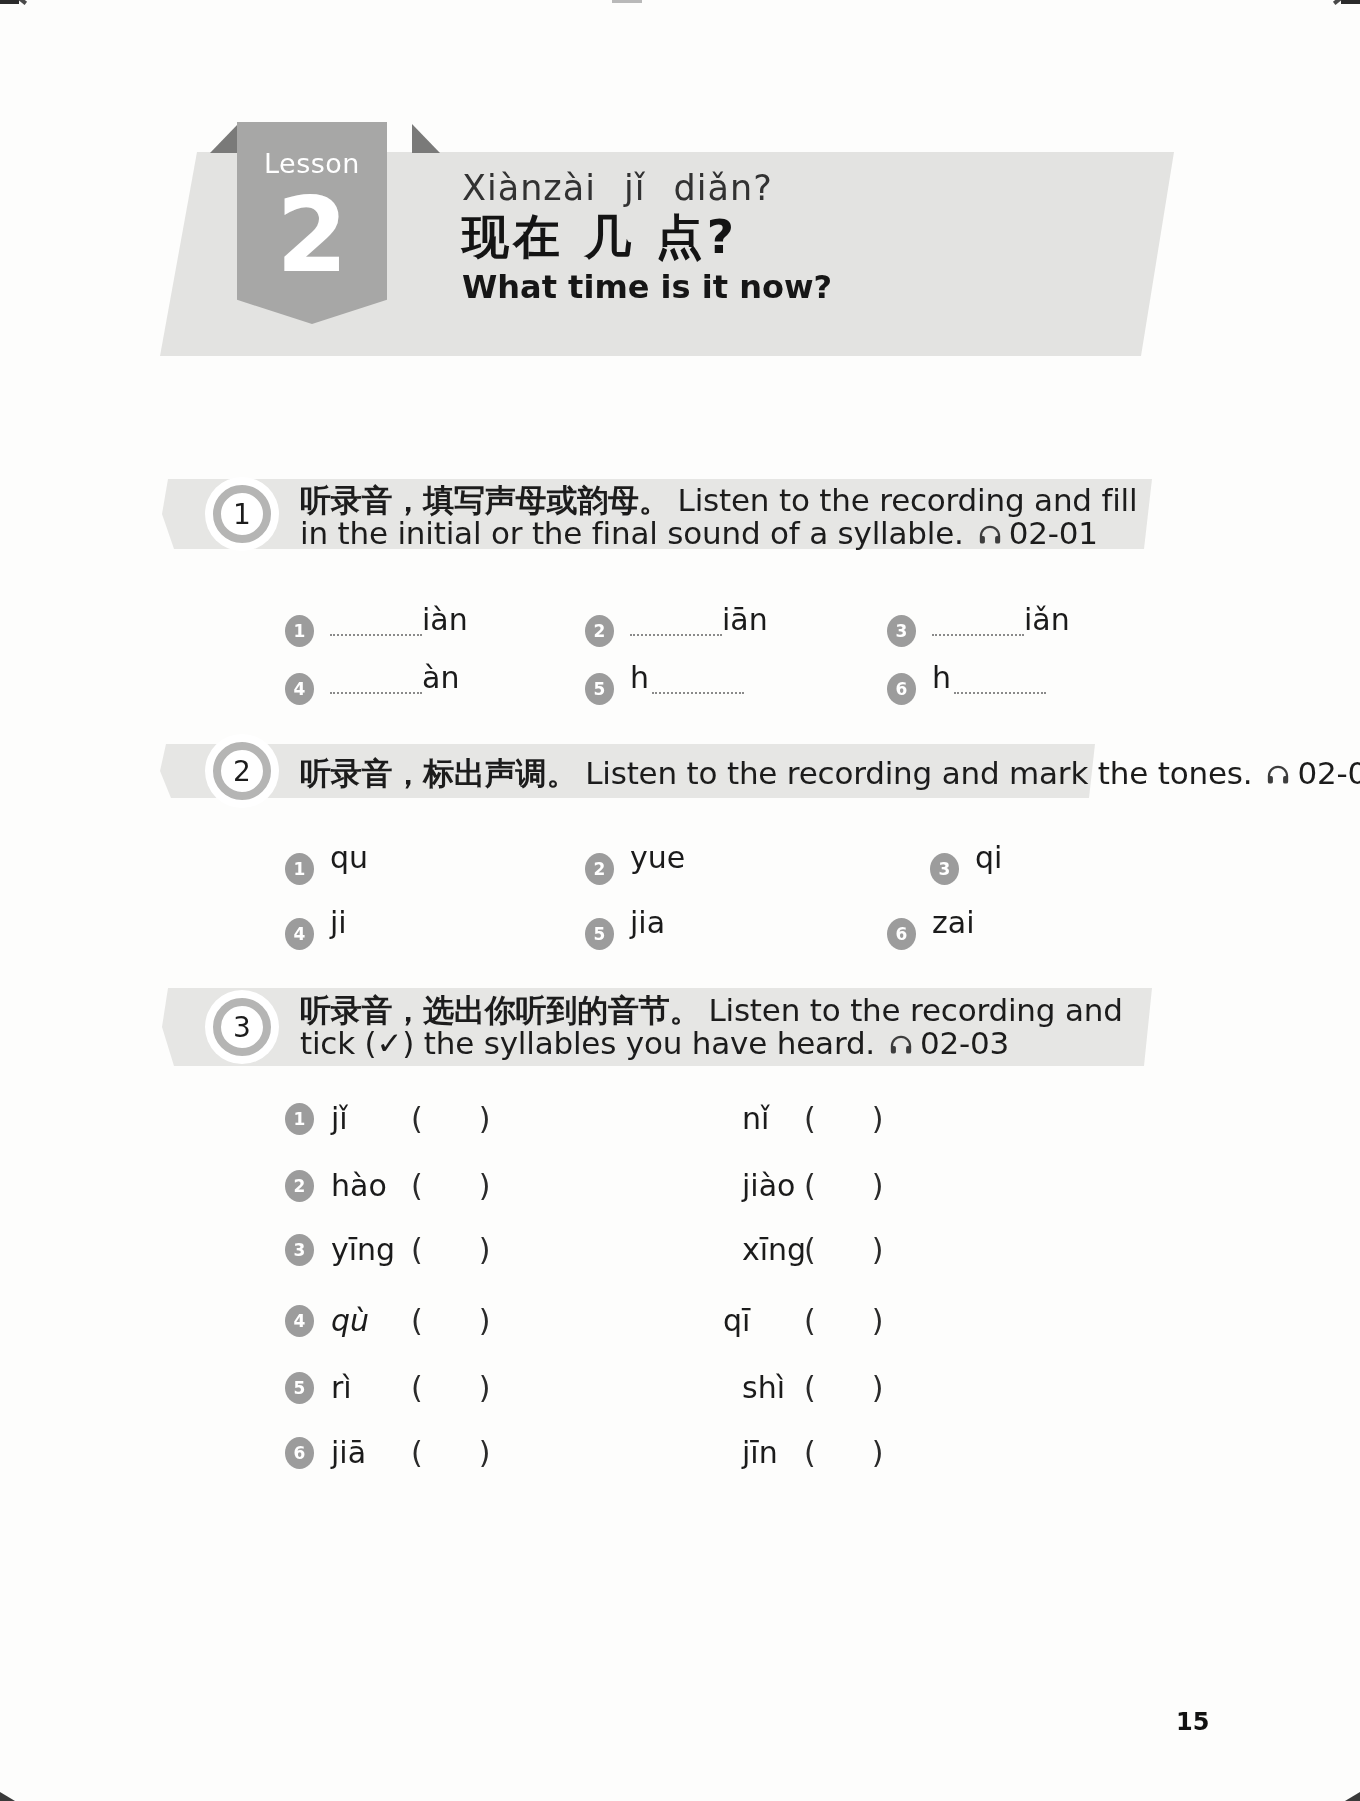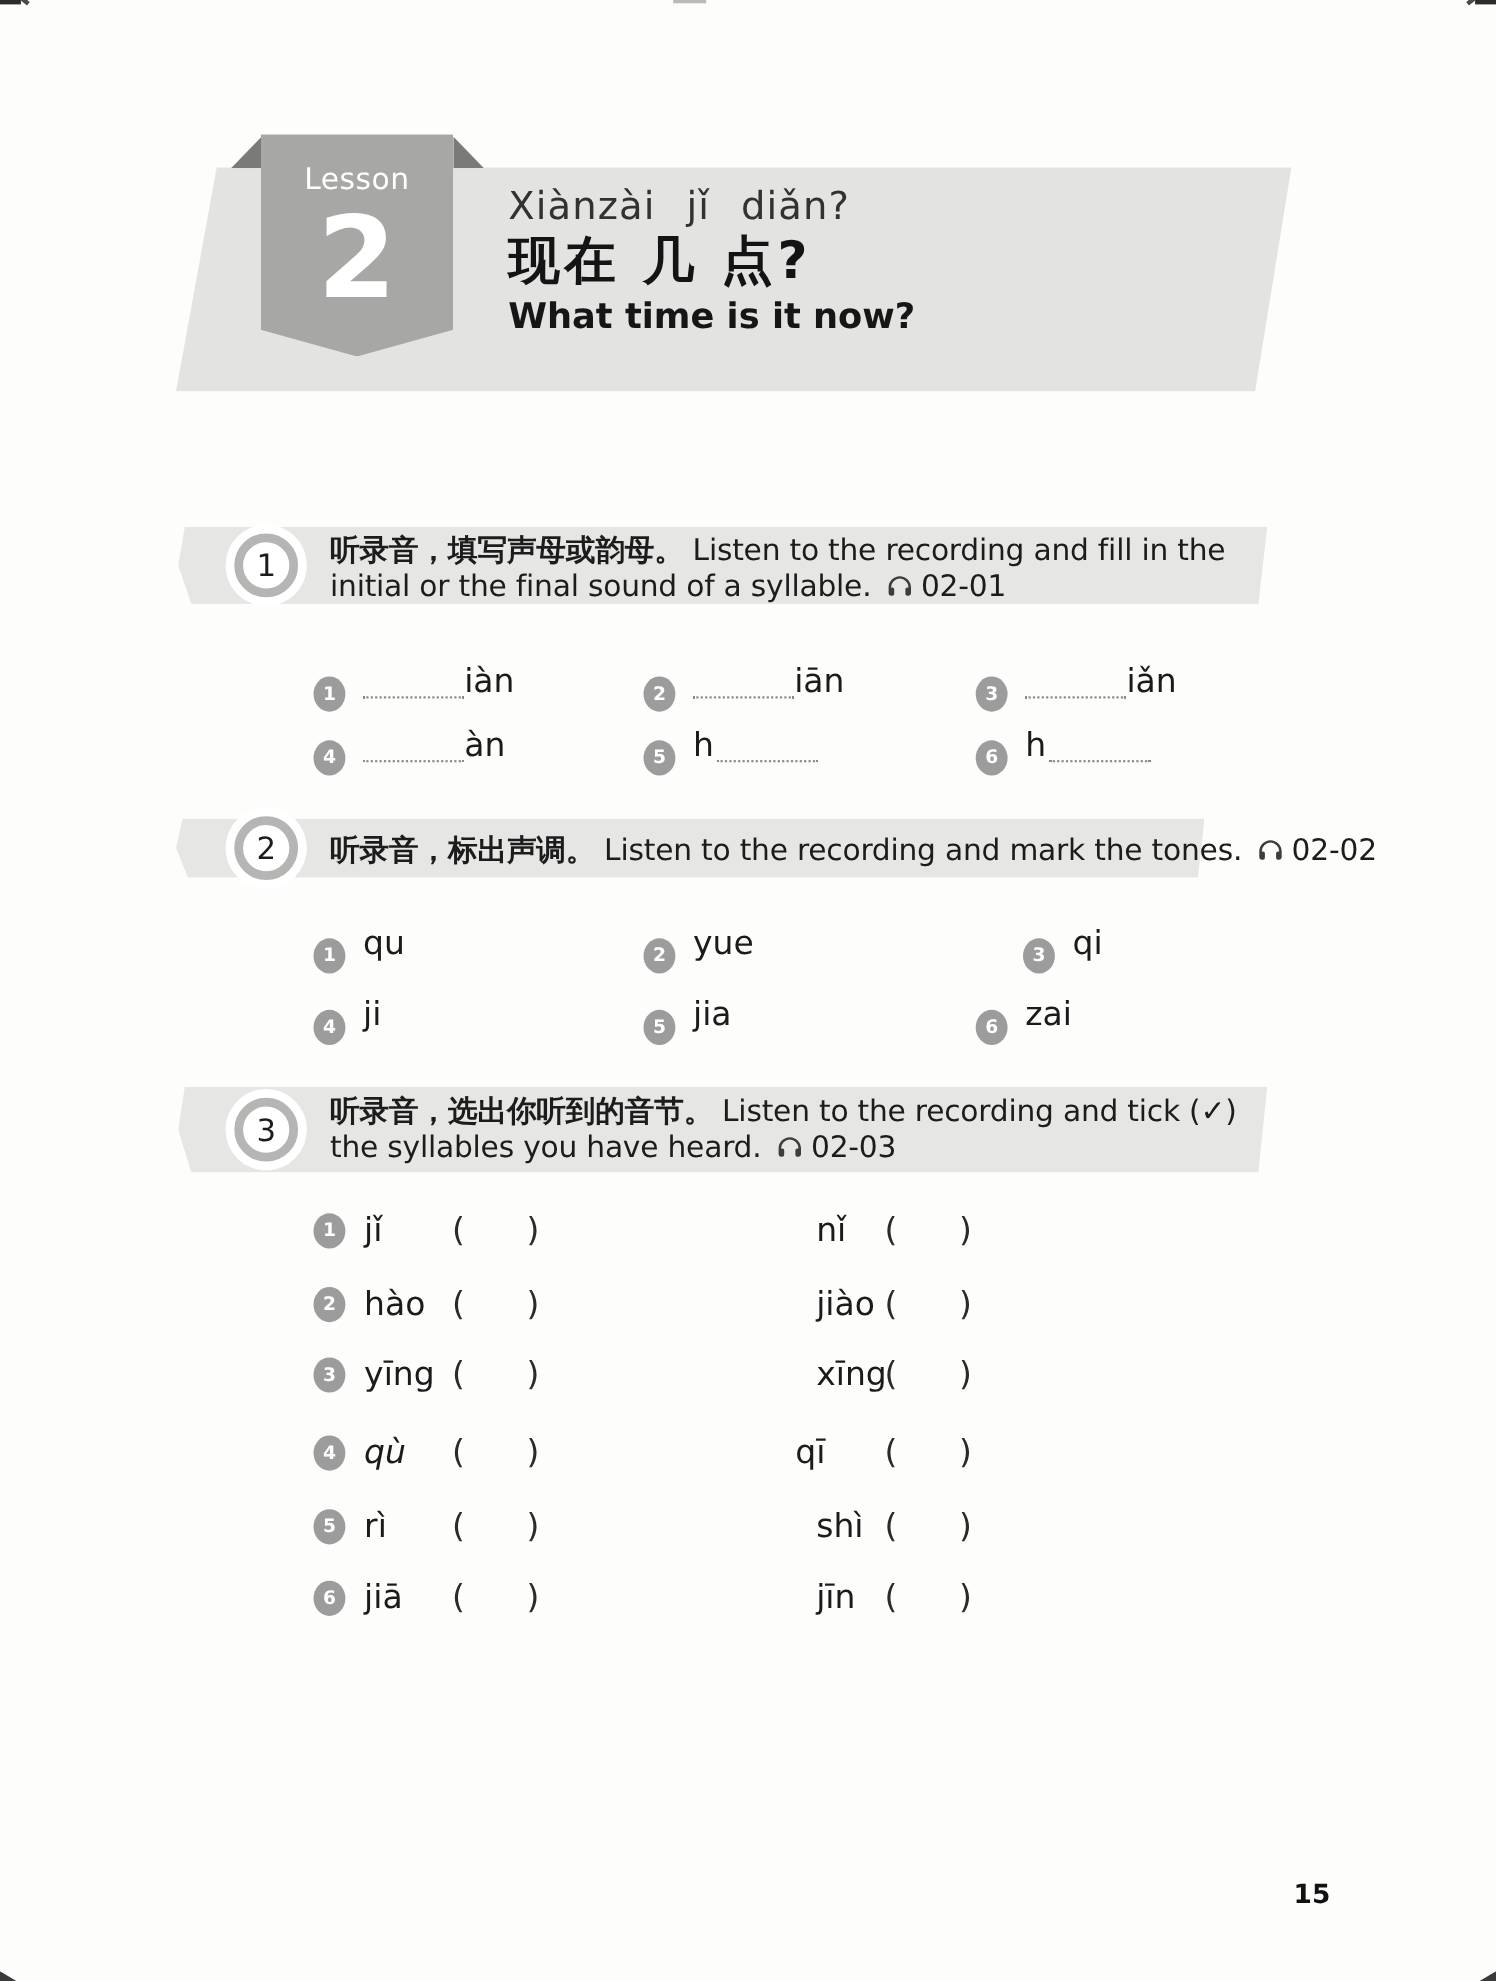--- a/index.html
+++ b/index.html
@@ -9,21 +9,21 @@
 
   
   .mark{position:absolute;background:#2b2b2b;}
   .mark.soft{background:#b9b9b9;}
   .wedge-bl{position:absolute;background:#3a3a3a;clip-path:polygon(0 0,100% 100%,0 100%);}
   .wedge-br{position:absolute;background:#3a3a3a;clip-path:polygon(100% 0,100% 100%,0 100%);}
 
   
   #banner{left:150px;top:152px;width:1030px;height:204px;background:#e3e3e1;
           clip-path:polygon(47px 0,1024px 0,991px 204px,10px 204px);}
-  #ribbon{left:237px;top:122px;width:175px;height:202px;background:#a7a7a6;z-index:3;
+  #ribbon{left:237px;top:122px;width:150px;height:202px;background:#a7a7a6;z-index:3;
           clip-path:polygon(0 0,100% 0,100% 88%,50% 100%,0 88%);
           display:flex;flex-direction:column;align-items:center;padding-top:27px;box-sizing:border-box;}
   .fold{position:absolute;top:124px;width:28px;height:29px;background:#7a7a79;z-index:2;}
   #fold-l{left:210px;clip-path:polygon(100% 0,100% 100%,0 100%);}
   #fold-r{left:412px;clip-path:polygon(0 0,100% 100%,0 100%);}
   #lesson-label{color:#ffffff;font-size:27px;letter-spacing:.5px;line-height:30px;}
   #lesson-num{color:#ffffff;font-size:103px;font-weight:700;line-height:100px;margin-top:6px;}
   #t-pinyin{left:462px;top:168px;font-size:35px;color:#323232;letter-spacing:1px;word-spacing:16px;}
   #t-zh{left:462px;top:206px;font-size:47px;font-weight:700;color:#141414;letter-spacing:4px;}
   #t-en{left:462px;top:268px;font-size:32px;font-weight:700;color:#161616;}
@@ -32,21 +32,21 @@
   .bar{position:absolute;left:150px;background:#e6e6e4;}
   #bar1{top:479px;width:1002px;height:70px;clip-path:polygon(18px 0,100% 0,calc(100% - 8px) 100%,24px 100%,12px 50%);}
   #bar2{top:744px;width:945px;height:54px;clip-path:polygon(16px 0,100% 0,calc(100% - 6px) 100%,21px 100%,10px 50%);}
   #bar3{top:988px;width:1002px;height:78px;clip-path:polygon(18px 0,100% 0,calc(100% - 8px) 100%,24px 100%,12px 50%);}
 
   .seccirc{position:absolute;left:205px;width:74px;height:74px;border-radius:50%;background:#ffffff;
            display:flex;align-items:center;justify-content:center;z-index:2;}
   .seccirc .ring{width:58px;height:58px;border-radius:50%;border:8px solid #b5b5b4;background:#ffffff;
            display:flex;align-items:center;justify-content:center;box-sizing:border-box;
            font-size:28px;color:#1c1c1c;}
-  .instr{position:absolute;left:300px;font-size:27px;line-height:33px;letter-spacing:-.2px;color:#1c1c1c;z-index:2;}
+  .instr{position:absolute;left:300px;font-size:31px;line-height:33px;letter-spacing:-.2px;color:#1c1c1c;z-index:2;}
   .instr .zh{font-weight:700;}
   .instr .en{margin-left:8px;}
   .audio{white-space:nowrap;}
   .hp{display:inline-block;width:26px;height:26px;vertical-align:-5px;margin-left:13px;margin-right:6px;}
 
   
   .badge{display:inline-flex;width:29px;height:32px;border-radius:50%;background:#9c9c9c;color:#ffffff;
          font-size:17px;font-weight:700;align-items:center;justify-content:center;
          vertical-align:-7px;margin-right:16px;flex:none;}
   .xitem{position:absolute;font-size:30px;color:#1b1b1b;white-space:nowrap;}

